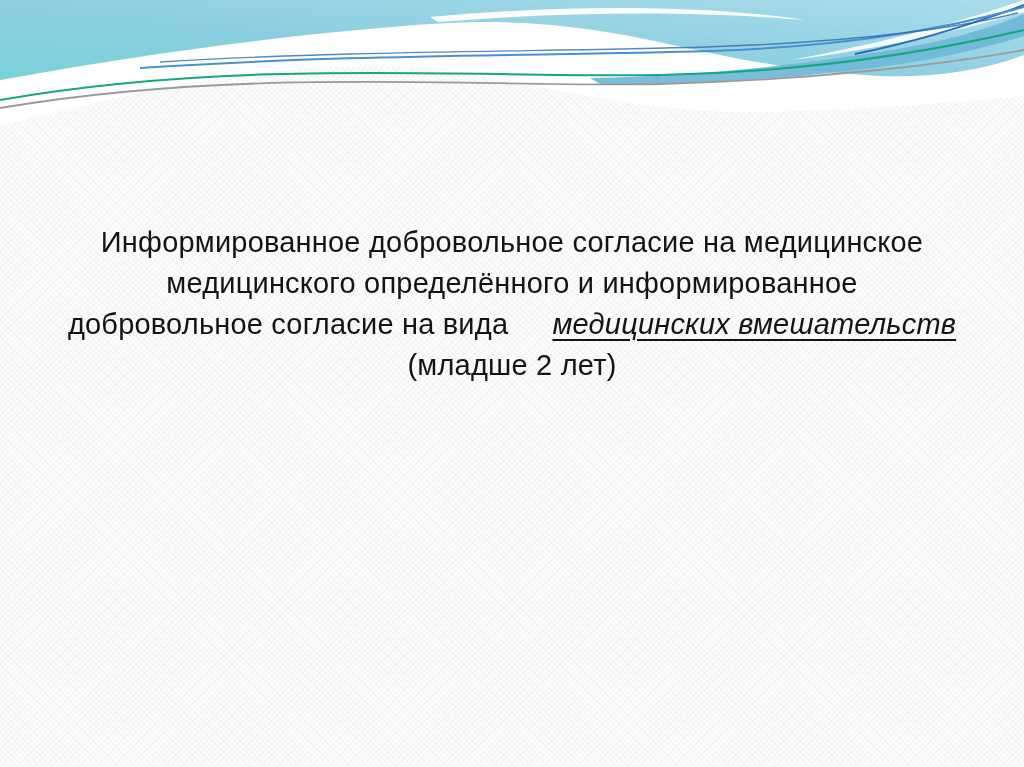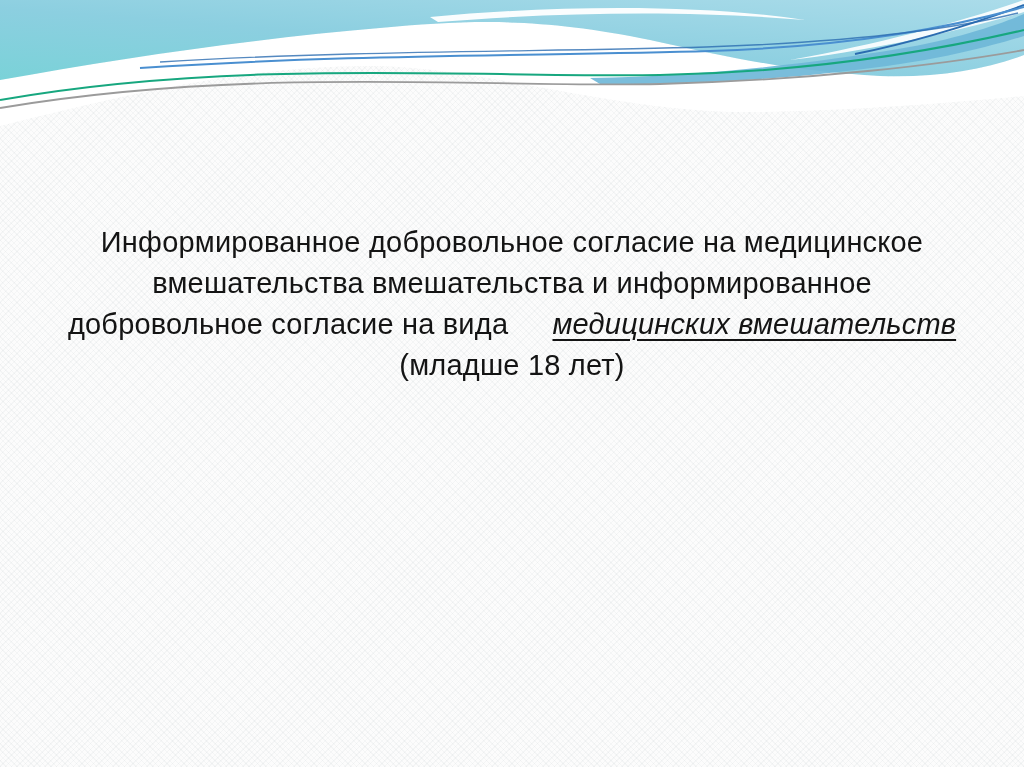--- a/index.html
+++ b/index.html
@@ -79,20 +79,20 @@
     <path stroke="#17a77f" stroke-width="2" fill="none" d="M0,100 C240,58 470,78 660,75 C810,72 930,52 1024,30"></path>
 
     <path stroke="#9b9b9b" stroke-width="1.8" fill="none" d="M0,108 C250,66 480,88 660,84 C815,80 945,64 1024,50"></path>
 
     <path stroke="#4a8fd0" stroke-width="2" fill="none" d="M140,68 C350,54 540,56 710,51 C860,46 955,26 1024,7"></path>
     <path stroke="#2b6cb0" stroke-width="1.3" fill="none" opacity="0.8" d="M160,62 C360,50 540,52 706,47 C850,42 950,30 1018,13"></path>
   </svg>
 
   <div class="title-block">
     <div class="title-line">Информированное добровольное согласие на медицинское</div>
-    <div class="title-line">вмешательства вмешательства и информированное</div>
+    <div class="title-line">медицинского определённого и информированное</div>
     <div class="title-line">
       <span>добровольное согласие на вида </span><span class="emph">медицинских вмешательств</span>
     </div>
-    <div class="title-line">(младше 18 лет)</div>
+    <div class="title-line">(младше 2 лет)</div>
   </div>
 
 </div>
 
 </body></html>

